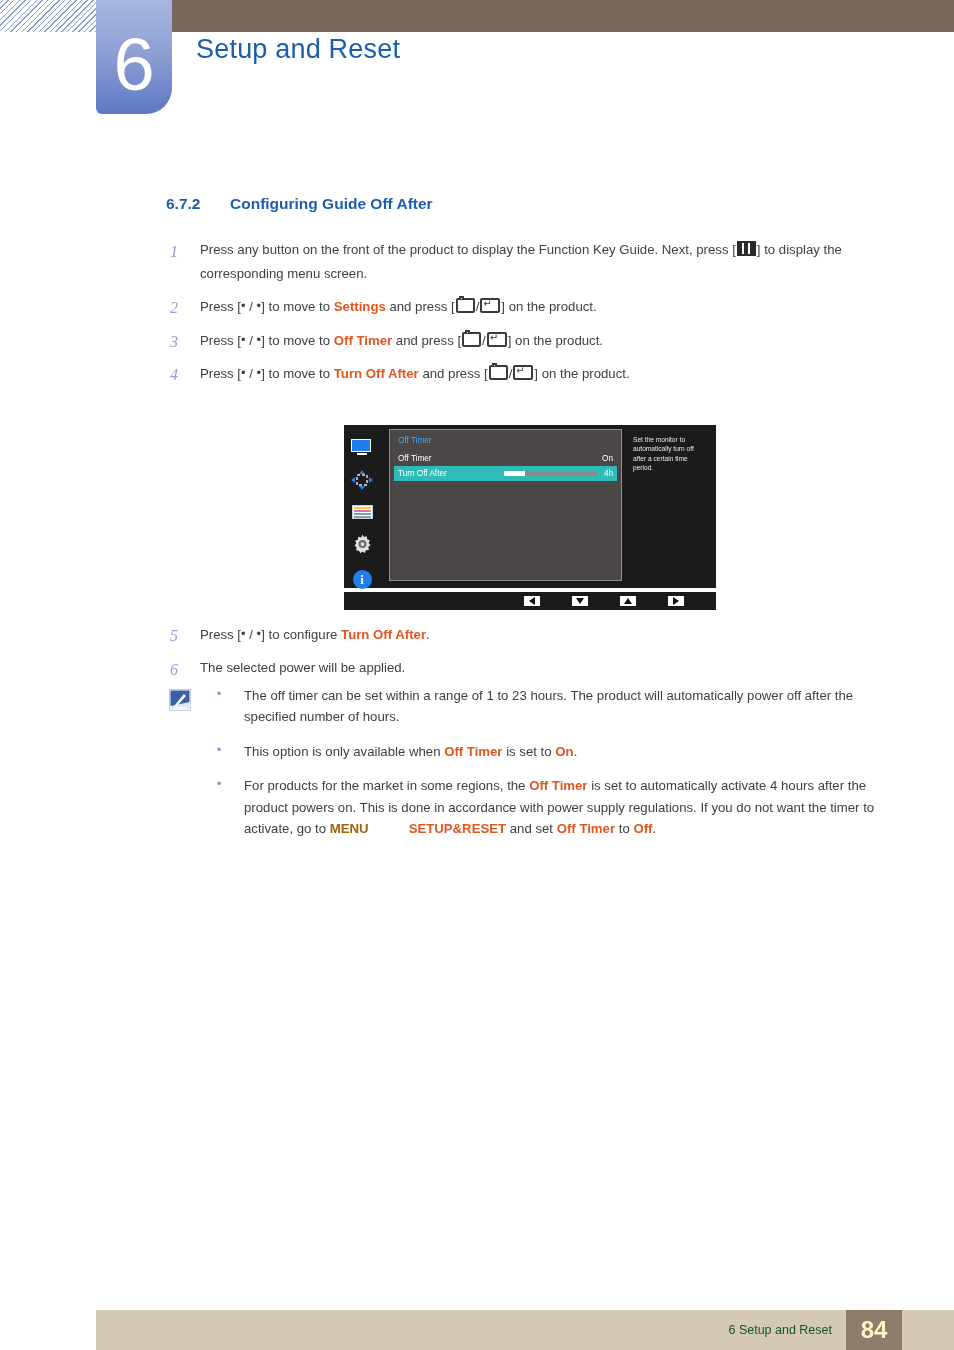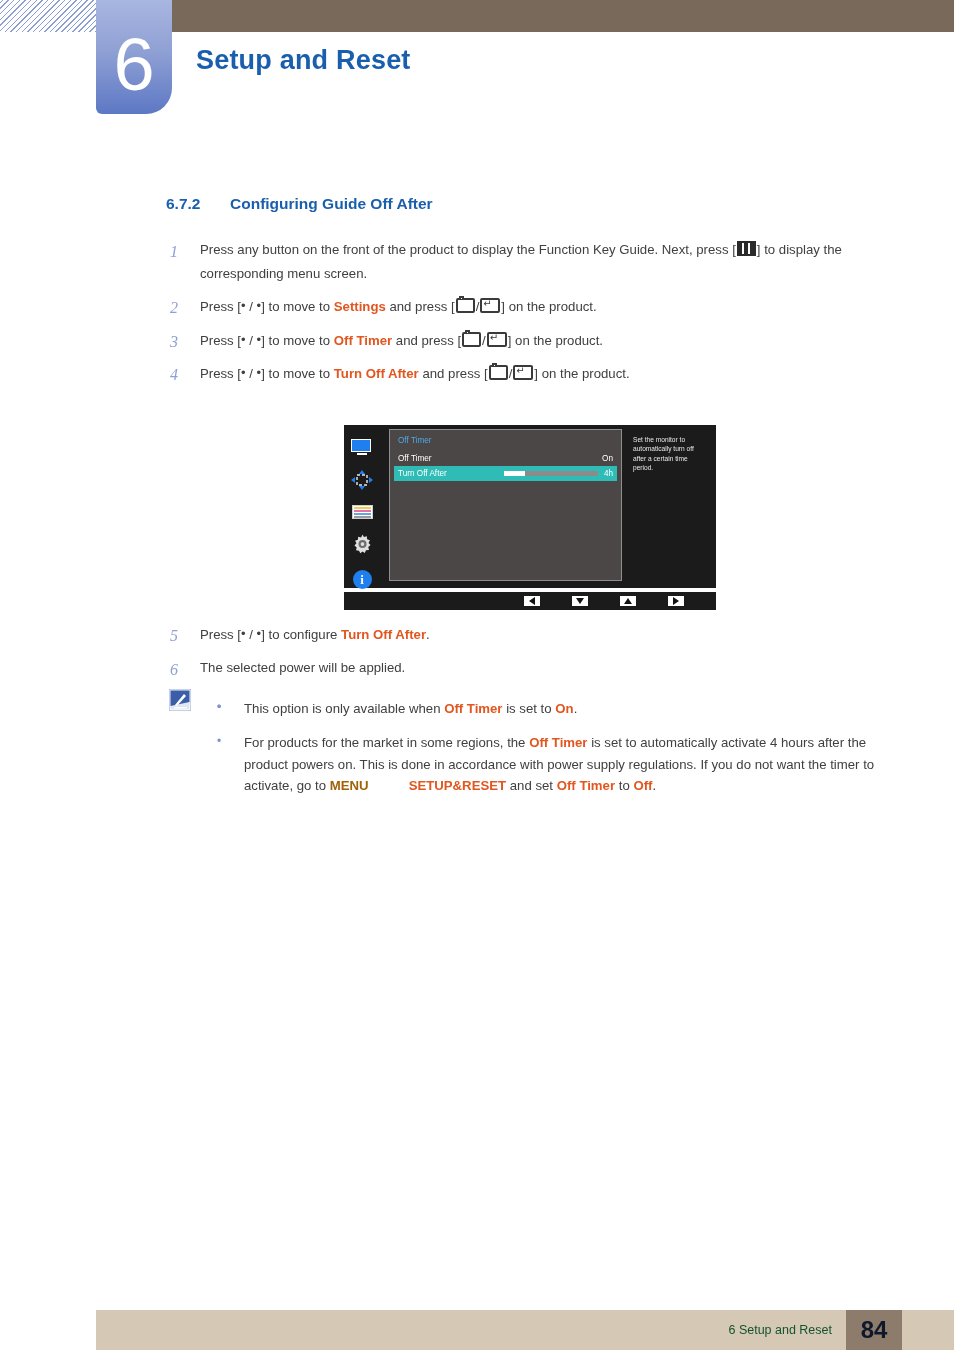--- a/index.html
+++ b/index.html
@@ -58,23 +58,23 @@
     font-size: 74px;
     color: #ffffff;
     font-weight: 400;
     line-height: 1;
     margin-top: 16px;
     font-family: "Liberation Sans", sans-serif;
   }
   .chapter-title {
     position: absolute;
     left: 196px;
-    top: 45px;
+    top: 34px;
     font-size: 27px;
-    font-weight: bold;
+    font-weight: normal;
     color: #1a5fad;
     letter-spacing: 0.2px;
   }
 
   
   .content {
     position: absolute;
     left: 0; top: 140px;
     width: 954px;
   }
@@ -382,21 +382,21 @@
   }
   .footer-label {
     font-size: 12.5px;
     color: #14532d;
     margin-right: 14px;
   }
   .page-box {
     width: 56px;
     height: 40px;
     background: #8d7b6b;
-    color: #0f172a;
+    color: #fef9c3;
     font-size: 24px;
     font-weight: bold;
     display: flex;
     align-items: center;
     justify-content: center;
     margin-right: 52px;
   }
 </style>
 </head>
 <body>
@@ -527,20 +527,21 @@
         <rect x="1.5" y="1.5" width="19" height="19" fill="#dfe7f5"></rect>
         <path d="M1.5 1.5 H20.5 V13 L1.5 17 Z" fill="#3a5fa8"></path>
         <path d="M6 16 L15 5 L17 7 L8 17 Z" fill="#ffffff"></path>
         <path d="M5 18 H18 V19.5 H5 Z" fill="#ffffff"></path>
       </svg>
     </div>
     <div class="note-list">
 
       <div class="note-item">
         <span class="bullet">•</span>
+        <span>The off timer can be set within a range of 1 to 23 hours. The product will automatically power off after the specified number of hours.</span>
       </div>
 
       <div class="note-item">
         <span class="bullet">•</span>
         <span>This option is only available when </span><span class="orange">Off Timer</span><span> is set to </span><span class="orange">On</span><span>.</span>
       </div>
 
       <div class="note-item">
         <span class="bullet">•</span>
         <span>For products for the market in some regions, the </span><span class="orange">Off Timer</span><span> is set to automatically activate 4 hours after the product powers on. This is done in accordance with power supply regulations. If you do not want the timer to activate, go to </span><span class="blueln">MENU</span><span class="menu-gap"></span><span class="orange">SETUP&amp;RESET</span><span> and set </span><span class="orange">Off Timer</span><span> to </span><span class="orange">Off</span><span>.</span>

